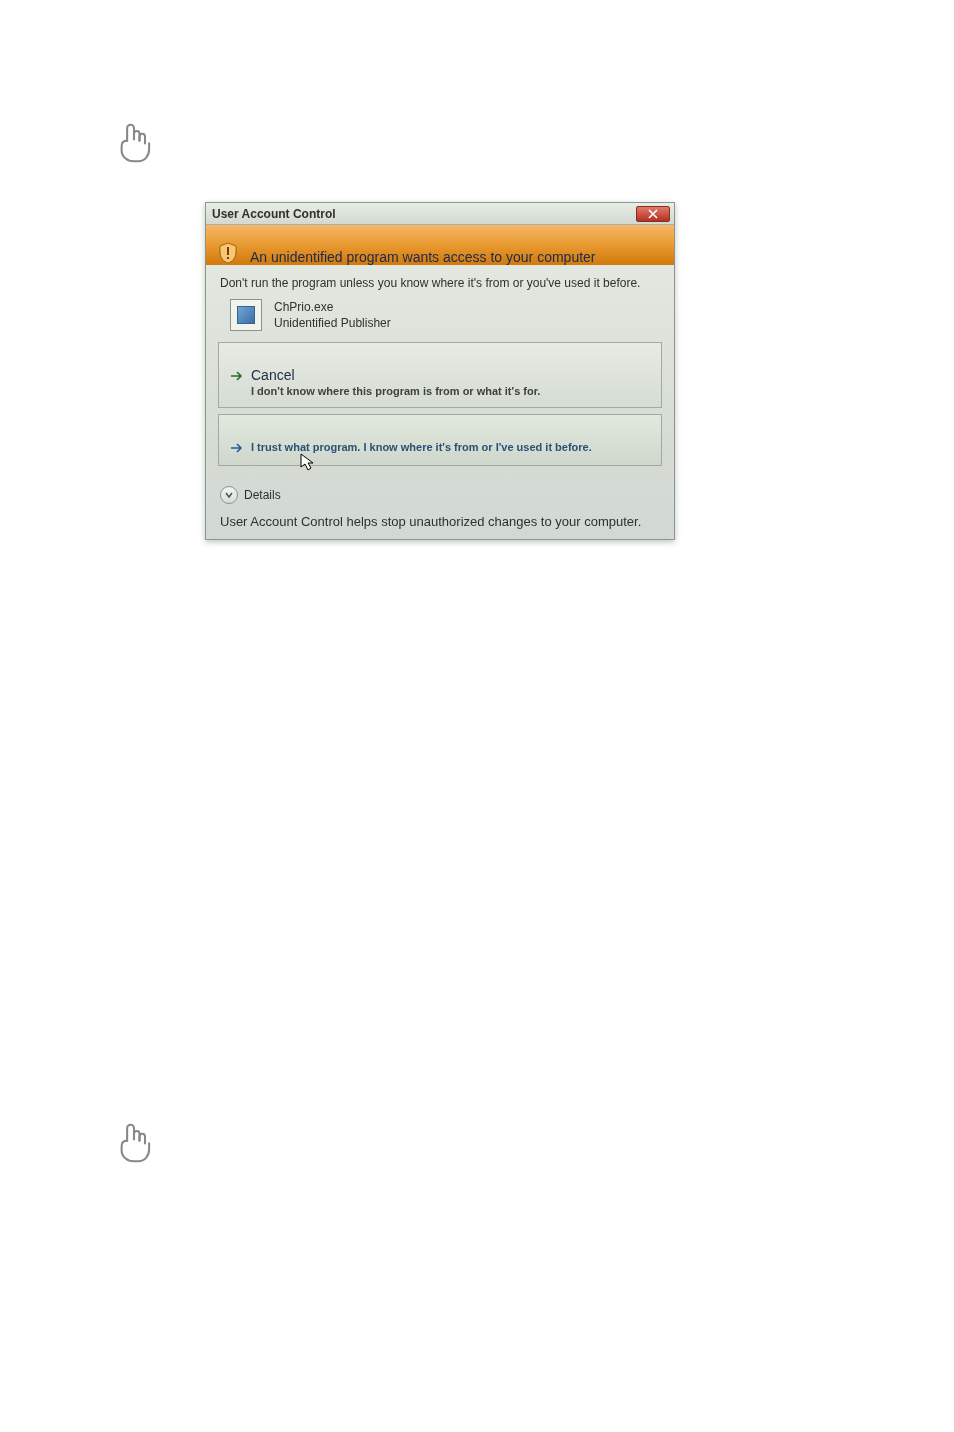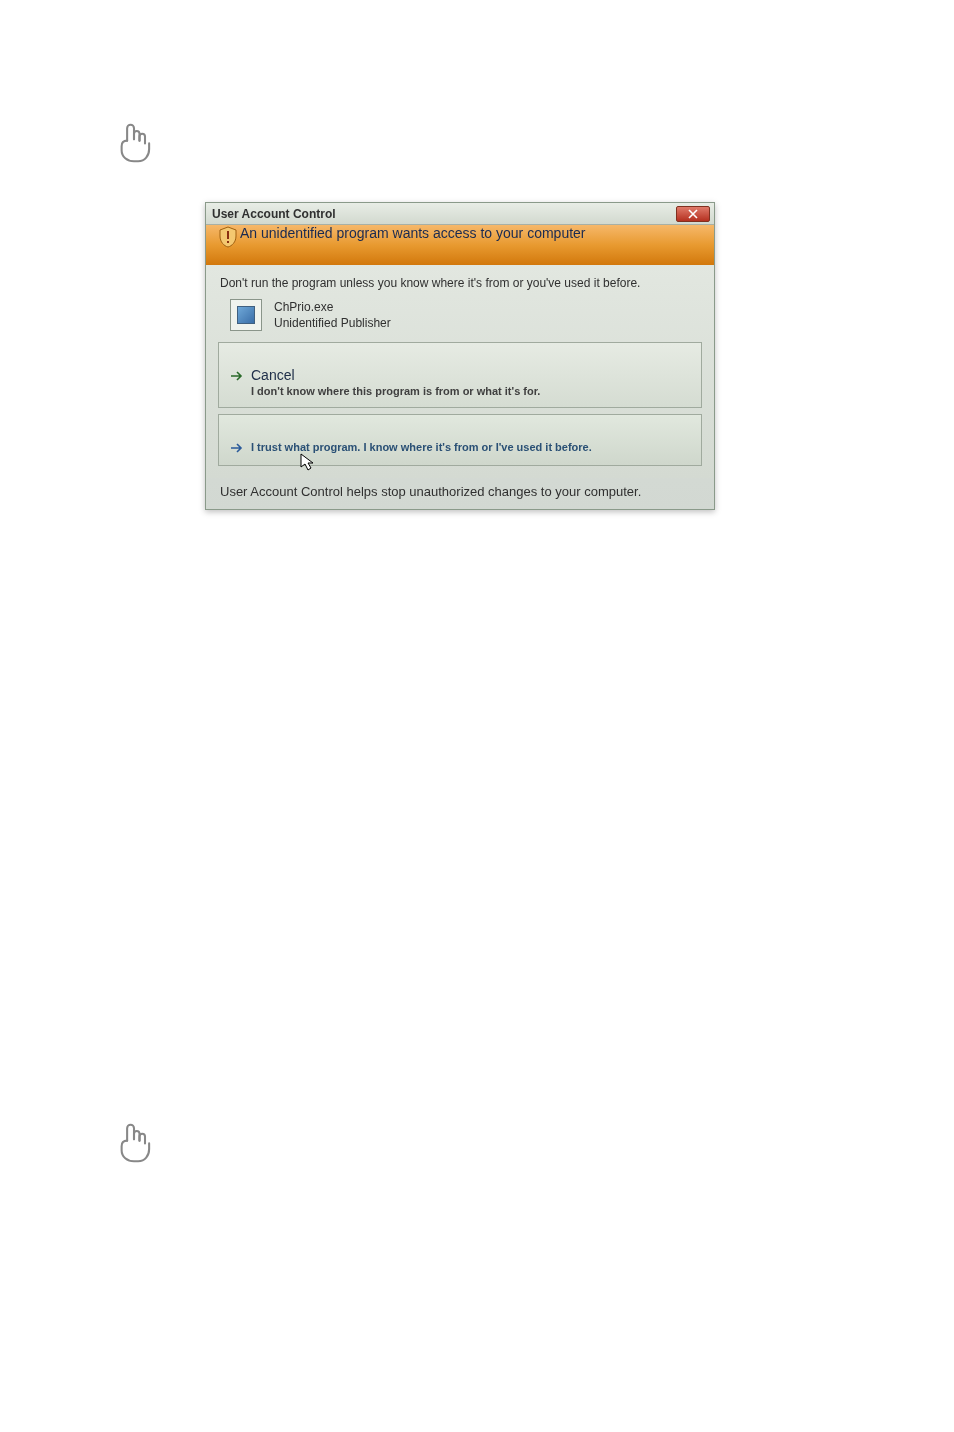--- a/index.html
+++ b/index.html
@@ -15,21 +15,21 @@
     width: 44px;
     height: 44px;
   }
   .pointer-top { left: 112px; top: 120px; }
   .pointer-bottom { left: 112px; top: 1120px; }
 
   .dialog {
     position: absolute;
     left: 205px;
     top: 202px;
-    width: 510px;
+    width: 470px;
     background: linear-gradient(180deg,#dde3dd 0%, #d2d8d2 100%);
     border: 1px solid #8a9a8a;
     box-shadow: 0 2px 6px rgba(0,0,0,0.25);
     overflow: hidden;
   }
   .titlebar {
     height: 22px;
     background: linear-gradient(180deg,#e8ede6 0%, #d2d9cf 100%);
     display: flex;
     align-items: center;
@@ -45,22 +45,23 @@
     background: linear-gradient(180deg,#e07a6a,#b53020);
     border: 1px solid #803020;
     border-radius: 2px;
     display: flex; align-items: center; justify-content: center;
   }
   .close-btn svg { width: 10px; height: 10px; }
   .banner {
     height: 40px;
     background: linear-gradient(180deg,#f6b86a 0%, #e89a30 50%, #d2780c 100%);
     display: flex;
-    align-items: flex-start;
+    align-items: flex-end;
     padding: 0 10px;
+    gap: 10px;
   }
   .banner .shield {
     width: 24px; height: 24px;
   }
   .banner-text {
     color: #1a2a50;
     font-size: 14px;
     font-weight: 400;
   }
   .body-area {
@@ -229,20 +230,28 @@
         <svg viewBox="0 0 14 14">
             <path d="M2 7 H11 M8 3 L12 7 L8 11" fill="none" stroke="#2a5a9a" stroke-width="1.6"></path>
           </svg>
       </div>
       <div class="cmd-content">
         <div class="cmd-desc allow">I trust what program. I know where it's from or I've used it before.</div>
       </div>
     </div>
   </div>
 
+  <div class="details-row">
+    <div class="details-btn">
+      <svg viewBox="0 0 10 10">
+          <path d="M2 3 L5 7 L8 3" fill="none" stroke="#405060" stroke-width="1.4"></path>
+        </svg>
+    </div>
+    <span>Details</span>
+  </div>
 
   <div class="footer-text">User Account Control helps stop unauthorized changes to your computer.</div>
 </div>
 
 <div class="cursor-overlay">
   <svg viewBox="0 0 16 20">
       <path d="M1 1 L1 14 L5 11 L8 17 L11 15 L8 10 L13 10 Z" fill="#fff" stroke="#000" stroke-width="1"></path>
     </svg>
 </div>
 

